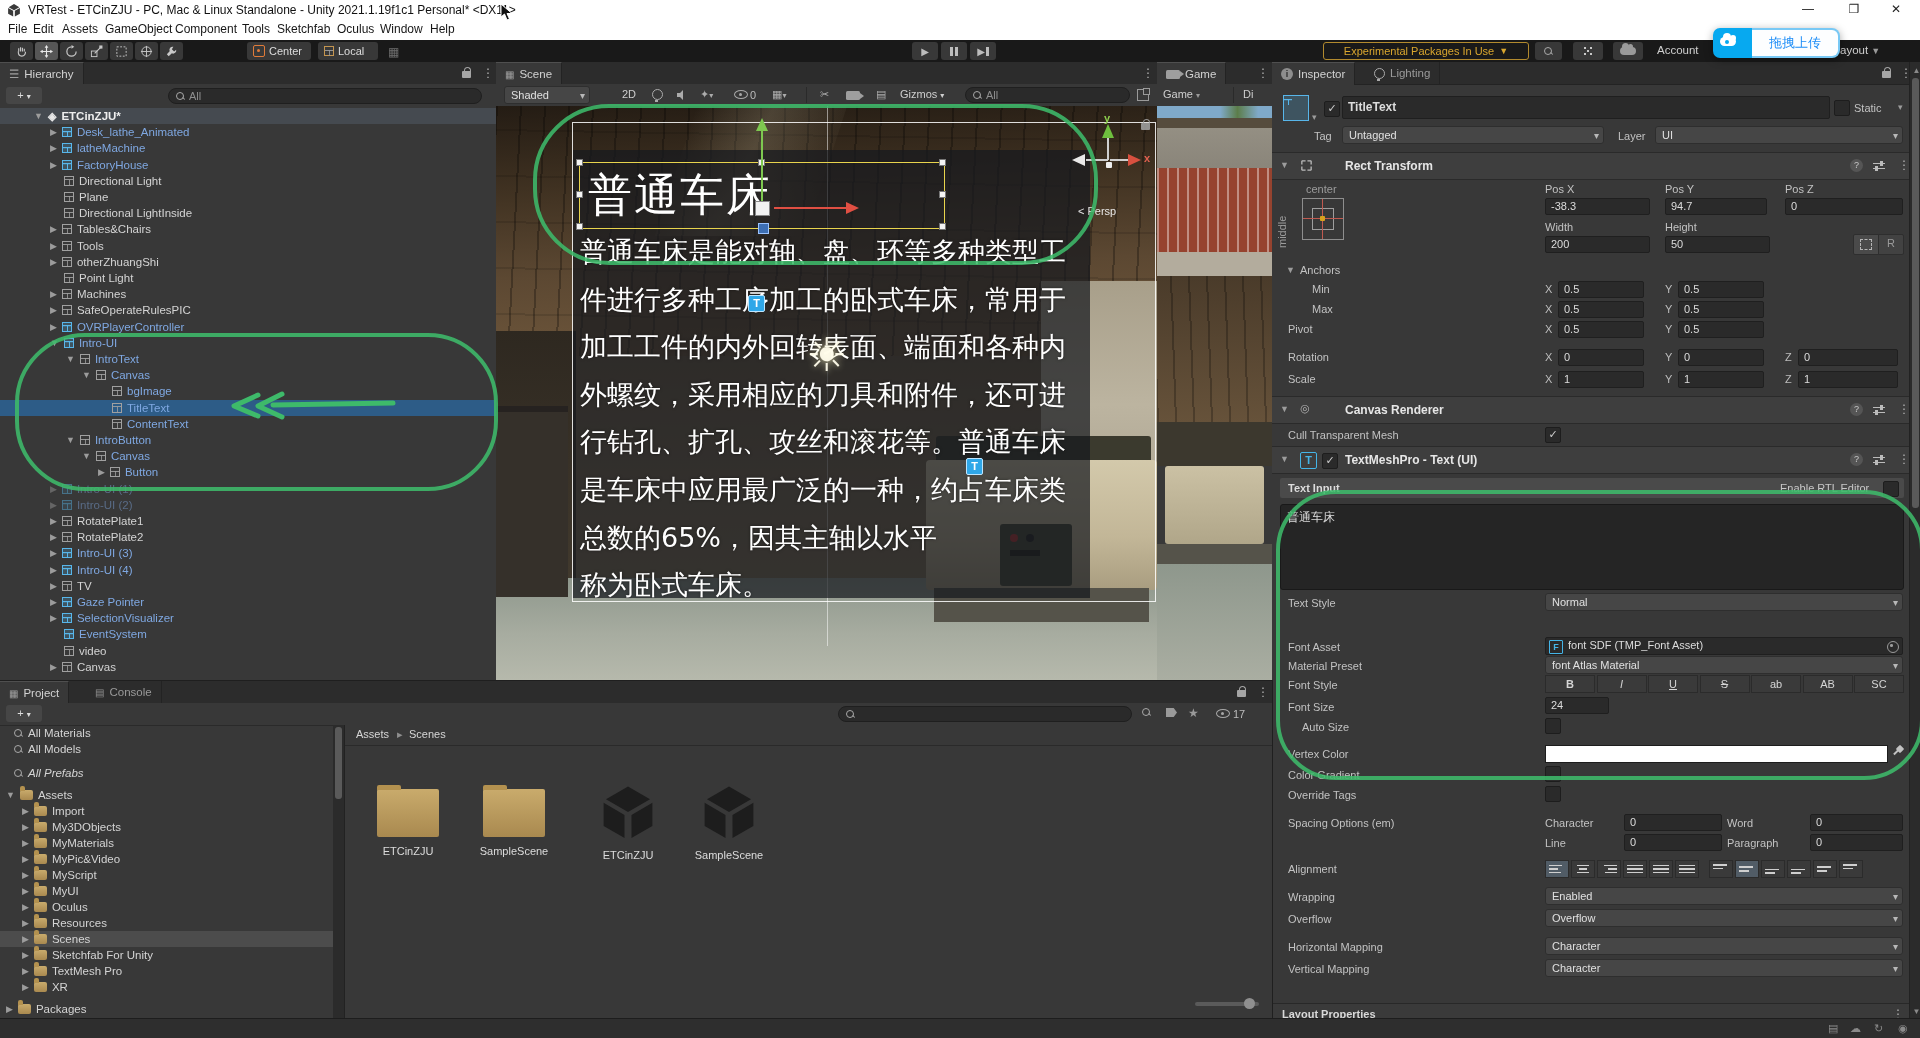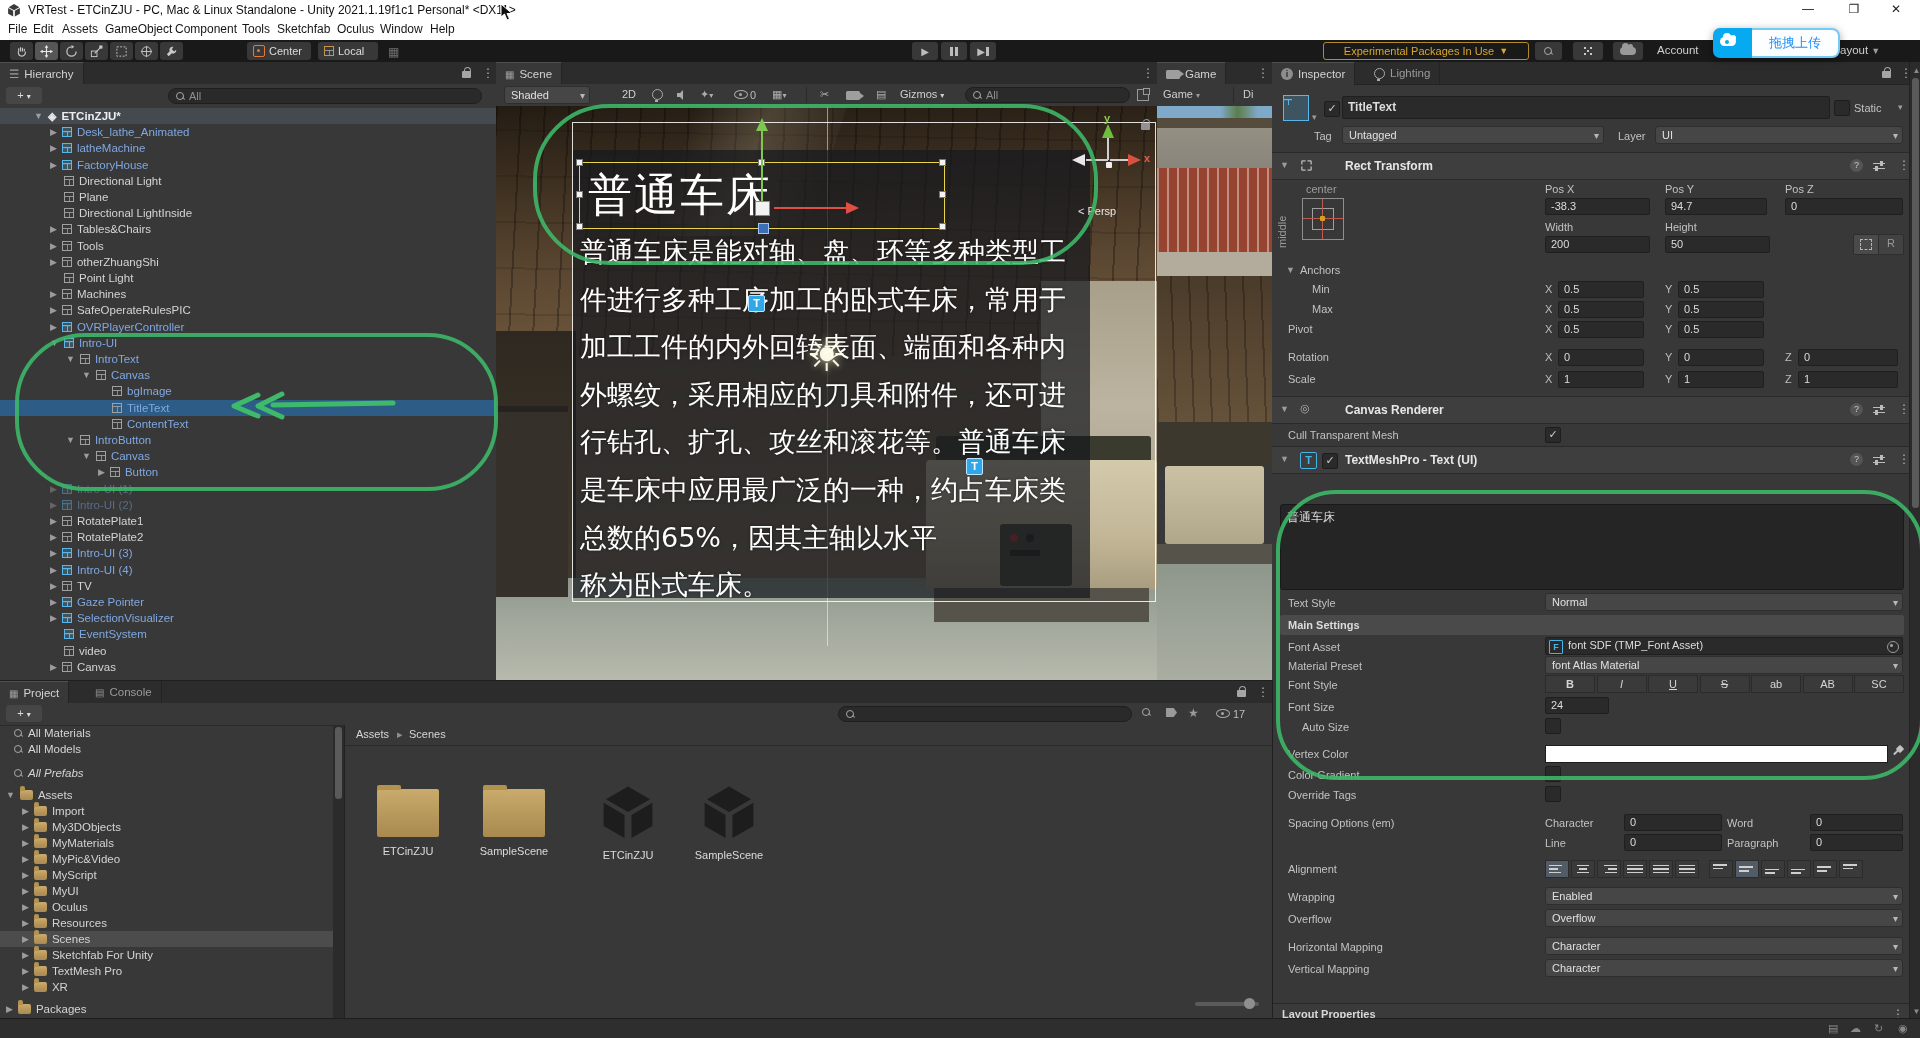--- a/index.html
+++ b/index.html
@@ -735,28 +735,30 @@
     
     <div class="hdrbar" style="top:384px">
       <span class="abs arrow" style="left:8px;top:7px">▼</span>
       <span class="abs" style="left:28px;top:5px;width:15px;height:15px;border:1px solid #45b5e8;color:#45b5e8;font-weight:bold;text-align:center;line-height:14px;border-radius:2px">T</span>
       <span class="cb" style="left:50px;top:6px;position:absolute">✓</span>
       <span class="abs comp-title" style="left:73px;top:6px">TextMeshPro - Text (UI)</span>
       <span class="qmark" style="left:578px;top:6px">?</span>
       <span class="preseti" style="left:601px;top:8px"></span>
       <span class="abs kebab" style="left:626px;top:5px">⋮</span>
     </div>
+    <div class="subbar" style="left:8px;top:416px;width:624px">
+      <span class="lbl" style="left:8px;top:4px;font-weight:bold;color:#dcdcdc">Text Input</span>
+      <span class="lbl" style="left:500px;top:4px;color:#c8c8c8">Enable RTL Editor</span>
+      <span class="cb" style="left:603px;top:3px"></span>
+    </div>
     <div class="abs" style="left:8px;top:442px;width:624px;height:86px;background:#252525;border:1px solid #191919;border-radius:3px;color:#dcdcdc;font-size:12px;padding:4px 6px;box-sizing:border-box">
       <span>普通车床</span>
     </div>
     <span class="lbl" style="left:16px;top:535px">Text Style</span>
     <div class="dd" style="left:273px;top:531px;width:358px"><span>Normal</span></div>
-    <div class="subbar" style="left:8px;top:553px;width:624px">
-      <span class="lbl" style="left:8px;top:4px;font-weight:bold;color:#dcdcdc">Main Settings</span>
-    </div>
     <span class="lbl" style="left:16px;top:579px">Font Asset</span>
     <div class="fld" style="left:273px;top:575px;width:358px;height:18px">
       <span style="position:absolute;left:3px;top:2px;width:12px;height:12px;border:1px solid #45b5e8;color:#45b5e8;font-size:9px;font-weight:bold;text-align:center;line-height:12px;border-radius:1px">F</span>
       <span style="margin-left:17px">font SDF (TMP_Font Asset)</span>
       <span style="position:absolute;right:3px;top:3px;width:10px;height:10px;border:1.4px solid #9a9a9a;border-radius:50%">
           <span style="position:absolute;left:2.4px;top:2.4px;width:2.6px;height:2.6px;background:#9a9a9a;border-radius:50%"></span>
         </span>
     </div>
     <span class="lbl" style="left:16px;top:598px">Material Preset</span>
     <div class="dd" style="left:273px;top:594px;width:358px"><span>font Atlas Material</span></div>

